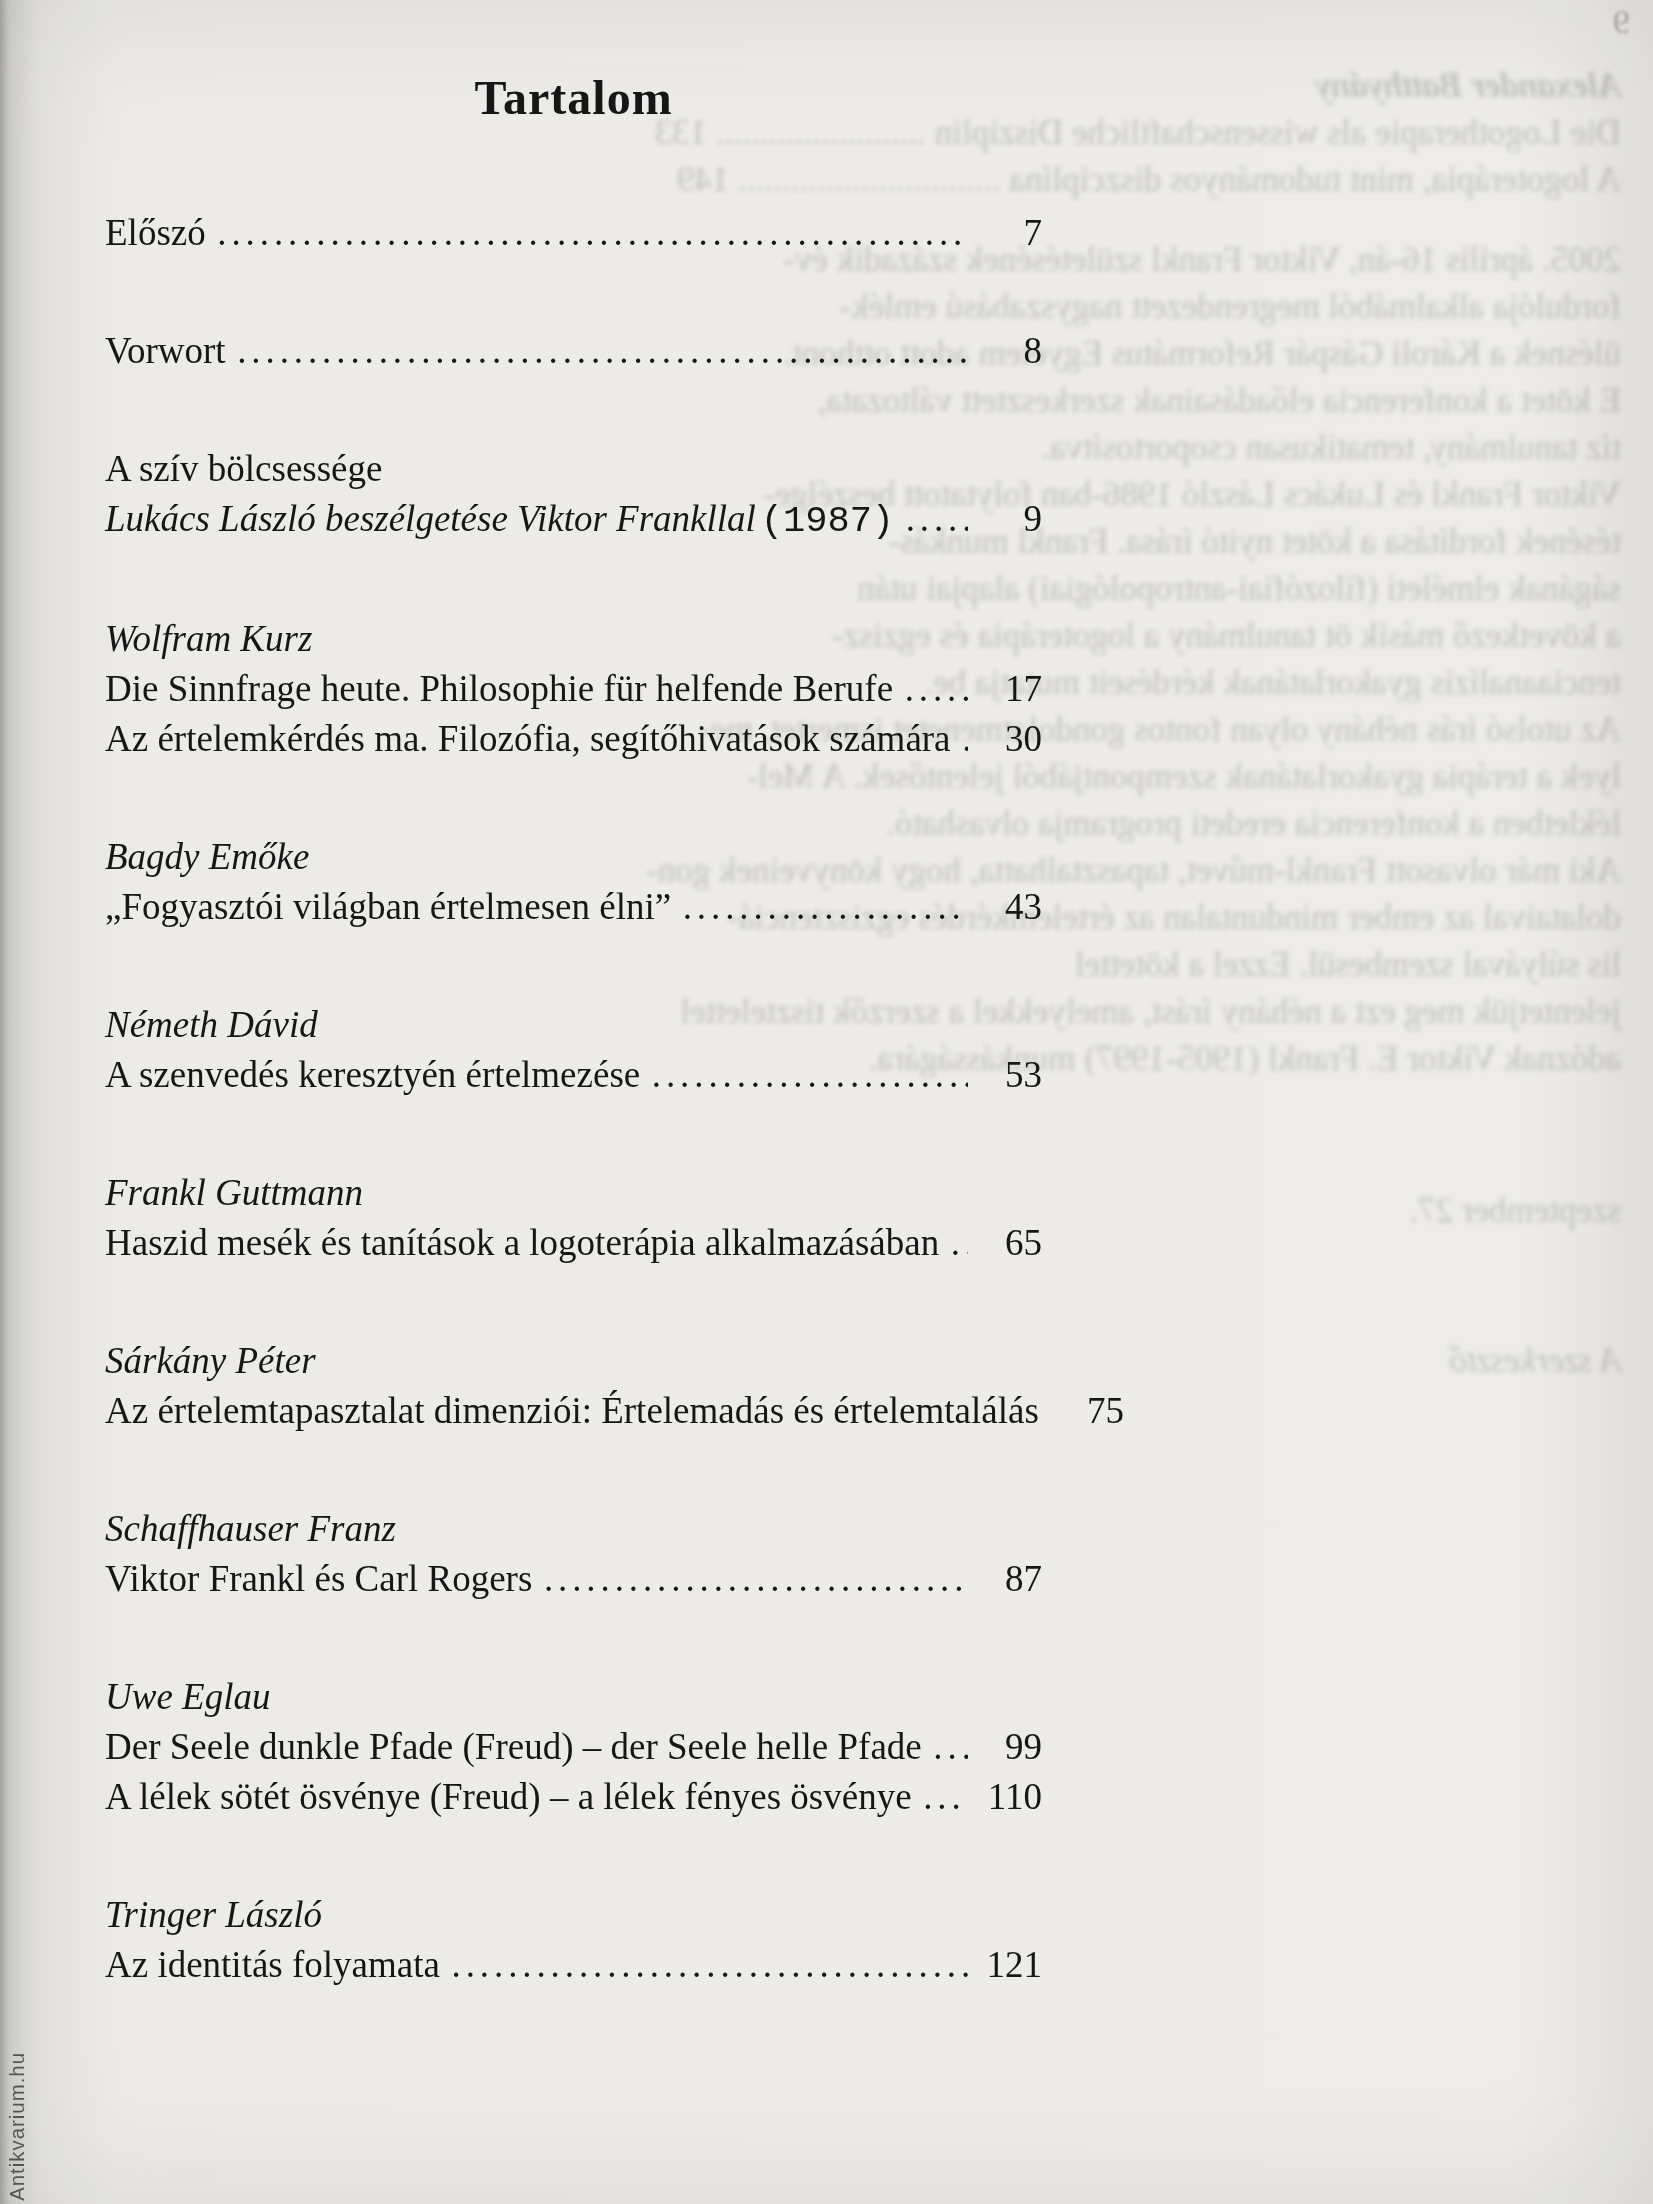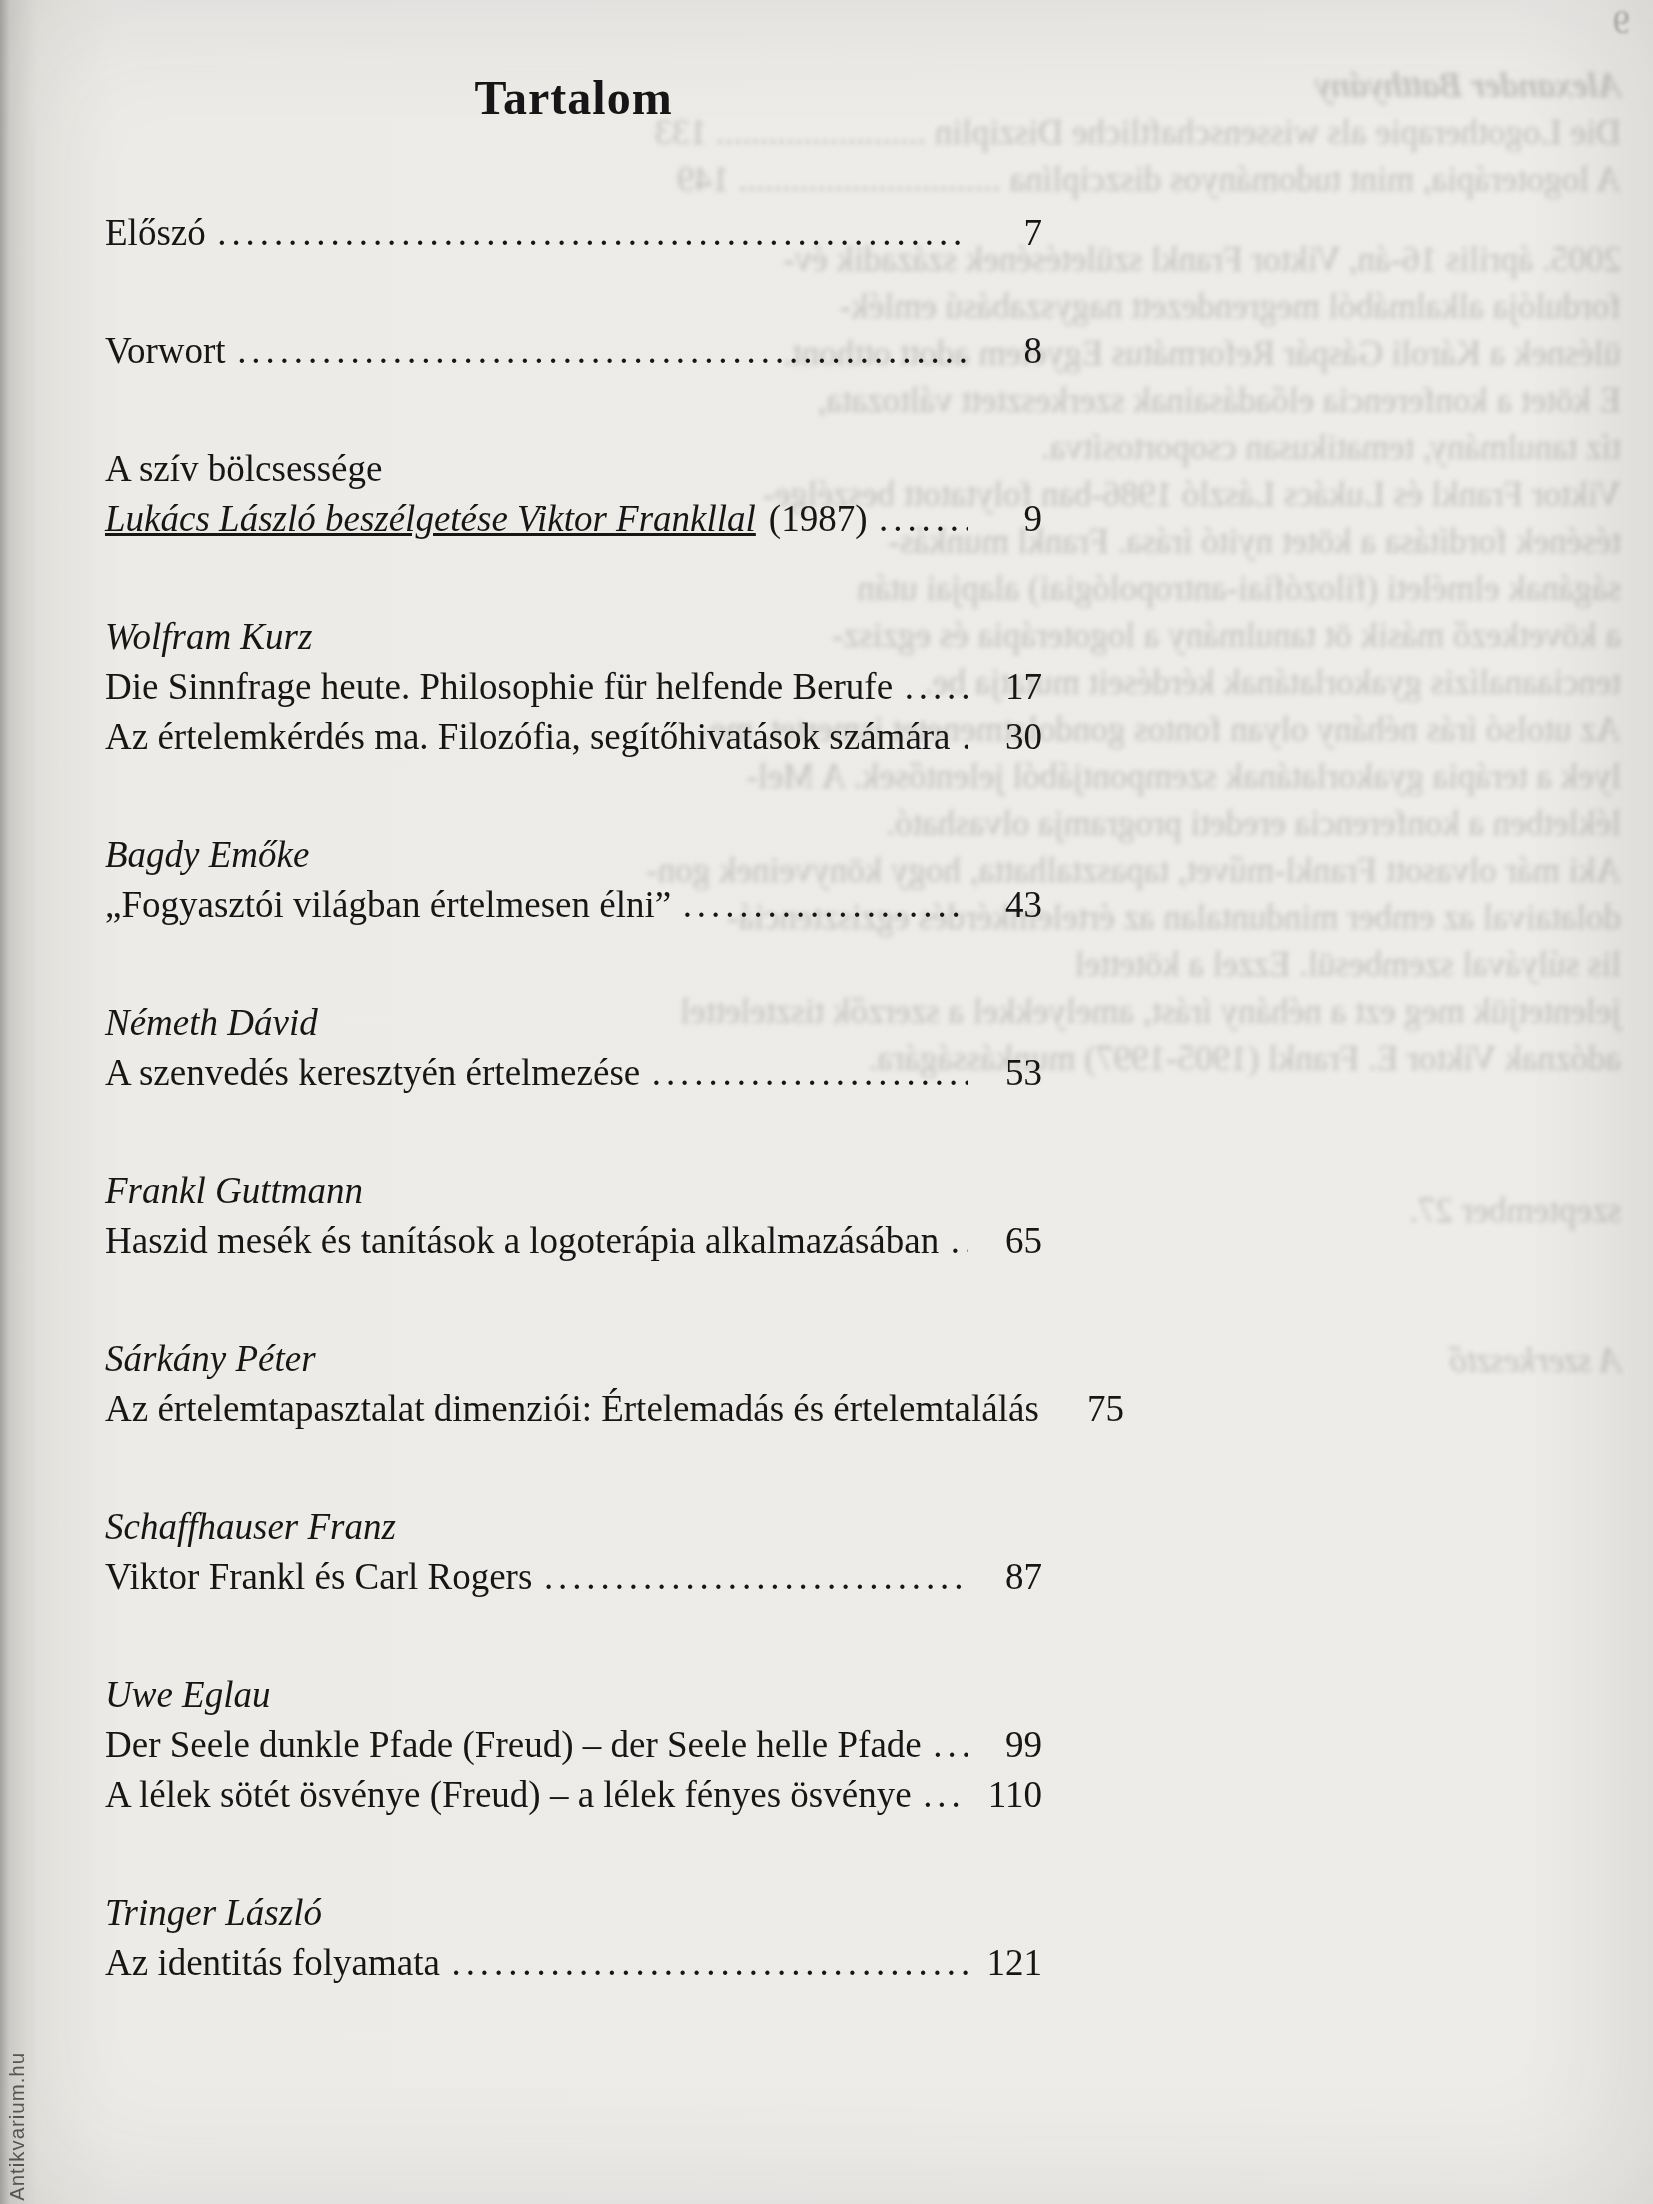--- a/index.html
+++ b/index.html
@@ -43,22 +43,22 @@
   }
   .toc-group{margin-bottom:68px;}
   .toc-author{
     font-style:italic;font-size:37px;line-height:50px;white-space:nowrap;
   }
   .toc-line{
     display:flex;align-items:baseline;
     font-size:37px;line-height:50px;
   }
   .toc-text{flex:0 0 auto;white-space:nowrap;}
-  .toc-text.italic{font-style:italic;text-decoration:underline;}
-  .toc-suffix{flex:0 0 auto;margin-left:13px;white-space:nowrap;}
+  .toc-text.italic{font-style:italic;}
+  .toc-suffix{flex:0 0 auto;margin-left:5px;white-space:nowrap;font-family:Liberation Mono, monospace;}
   .leader{
     flex:1 1 auto;overflow:hidden;white-space:nowrap;
     margin:0 9.7px 0 11.6px;min-width:0;
   }
   .leader.dotted::after{
     content:"......................................................................................................................................................";
     letter-spacing:4.9px;
   }
   .pageno{flex:0 0 auto;min-width:64px;text-align:right;white-space:nowrap;}
   

